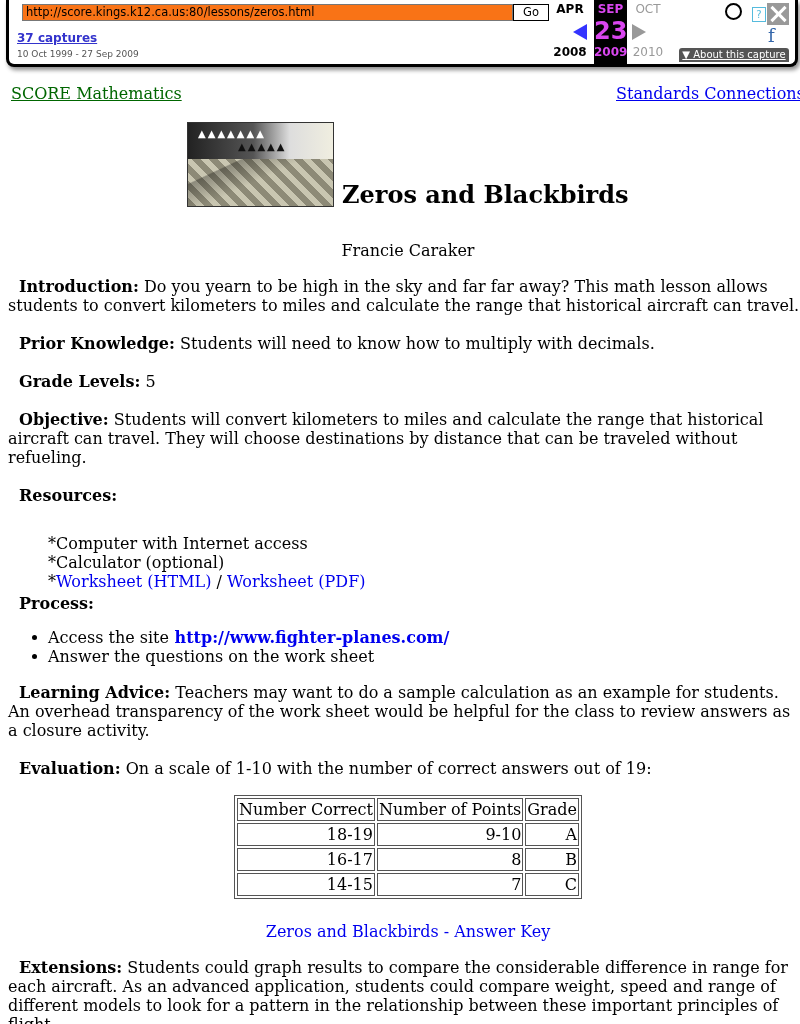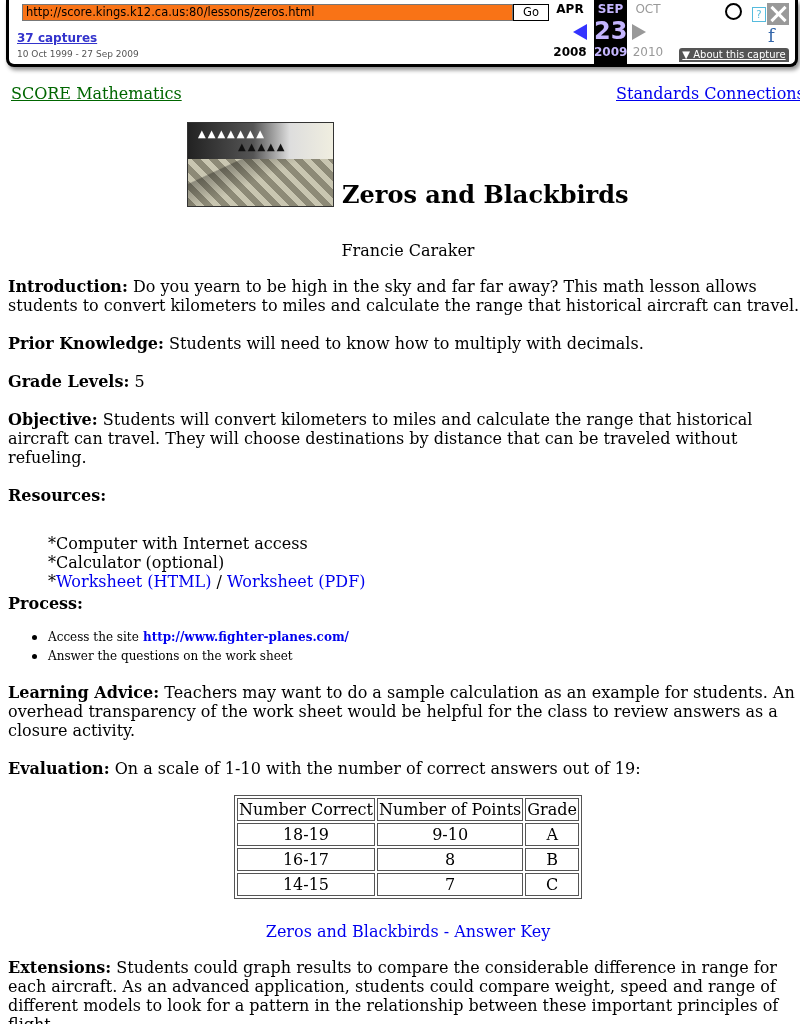--- a/index.html
+++ b/index.html
@@ -11,21 +11,21 @@
   .wb-go { position: absolute; left: 504px; top: 4px; width: 34px; height: 15px; border: 1px solid #000; background: #fff; font-size: 11.5px; line-height: 15px; text-align: center; font-family: "DejaVu Sans", sans-serif; }
   .wb-captures { position: absolute; left: 8px; top: 31px; font-size: 12px; font-weight: bold; color: #33c; text-decoration: underline; text-align: center; }
   .wb-range { position: absolute; left: 8px; top: 49px; font-size: 9px; color: #555; }
   .wb-col { position: absolute; top: 0; text-align: center; font-weight: bold; }
   .wb-col.prev { left: 538px; width: 46px; }
   .wb-col.cur { left: 585px; width: 33px; background: #000; height: 64px; }
   .wb-col.next { left: 619px; width: 40px; }
   .wb-month { font-size: 12px; line-height: 16px; margin-top: 1px; }
   .wb-year { position: absolute; left: 0; right: 0; top: 45px; font-size: 12px; }
   .prev .wb-month, .prev .wb-year { color: #000; }
-  .cur .wb-month, .cur .wb-year, .cur .wb-day { color: #c4b5fd; }
+  .cur .wb-month, .cur .wb-year, .cur .wb-day { color: #d946ef; }
   .next .wb-month, .next .wb-year { color: #999; font-weight: normal; }
   .wb-day { font-size: 24px; line-height: 26px; position: absolute; left: 0; right: 0; top: 18px; }
   .wb-arrow { position: absolute; top: 24px; width: 0; height: 0; border-top: 8px solid transparent; border-bottom: 8px solid transparent; }
   .wb-arrow.left { left: 564px; border-right: 14px solid #33f; }
   .wb-arrow.right { left: 623px; border-left: 14px solid #999; }
   .wb-about { position: absolute; left: 670px; top: 48px; width: 110px; height: 14px; background: #555; color: #fff; font-size: 10px; line-height: 14px; text-align: center; border-radius: 3px 3px 0 0; }
   .wb-about span { text-decoration: underline; }
   .wb-circle { position: absolute; left: 716px; top: 3px; width: 13px; height: 13px; border: 2.5px solid #000; border-radius: 50%; }
   .wb-help { position: absolute; left: 743px; top: 7px; width: 12px; height: 13px; border: 1px solid #5bd; color: #5bd; font-size: 10px; line-height: 13px; text-align: center; }
   .wb-close { position: absolute; left: 758px; top: 3px; width: 22px; height: 22px; background: #999; }
@@ -43,30 +43,30 @@
       linear-gradient(155deg, transparent 40%, rgba(0,0,0,0.3) 41%, transparent 60%),
       repeating-linear-gradient(45deg, #8d8a77 0 6px, #c9c6b1 6px 12px),
       #a8a58f; }
   .hero-img .sky { position: absolute; left: 0; top: 0; right: 0; height: 36px; background: linear-gradient(90deg, #222 0%, #555 45%, #ddd 70%, #f0eee0 100%); }
   .hero-img .birds { position: absolute; left: 10px; top: 5px; font-size: 10px; color: #fff; letter-spacing: 2px; }
   .hero-img .birds.dark { color: #111; top: 18px; left: 50px; }
   .title { position: absolute; left: 342px; top: 180px; font-size: 24px; font-weight: bold; }
   .author { position: absolute; left: 0; width: 816px; text-align: center; top: 241px; font-size: 16px; }
 
   .sec { position: absolute; left: 8px; width: 792px; font-size: 16px; line-height: 19px; }
-  .sec b { font-weight: bold; }
+  .sec b { font-weight: bold; margin-left: 11px; }
   a.lnk { color: #00e; }
 
   .res-list { position: absolute; left: 48px; top: 521px; font-size: 16px; line-height: 19px; margin-top: 13px; }
-  .proc-list { position: absolute; left: 48px; top: 628px; font-size: 12px; line-height: 19px; margin: 0; padding: 0; list-style: none; }
+  .proc-list { position: absolute; left: 48px; top: 628px; font-size: 16px; line-height: 19px; margin: 0; padding: 0; list-style: none; }
   .proc-list li { position: relative; }
   .proc-list li::before { content: ""; position: absolute; left: -16px; top: 7px; width: 5px; height: 5px; border-radius: 50%; background: #000; }
 
   .grade-table { position: absolute; left: 234px; top: 795px; border: 1px solid #555; border-spacing: 2px; font-size: 16px; }
-  .grade-table td { border: 1px solid #555; text-align: center; padding: 0 1px; height: 21px; }
+  .grade-table td { border: 1px solid #555; text-align: right; padding: 0 1px; height: 21px; }
   .answer-key { position: absolute; left: 0; width: 816px; top: 922px; text-align: center; font-size: 16px; }
 </style>
 </head>
 <body>
 
 <div class="wb">
   <div class="wb-url">http://score.kings.k12.ca.us:80/lessons/zeros.html</div>
   <div class="wb-go">Go</div>
   <div class="wb-captures">37 captures</div>
   <div class="wb-range">10 Oct 1999 - 27 Sep 2009</div>

